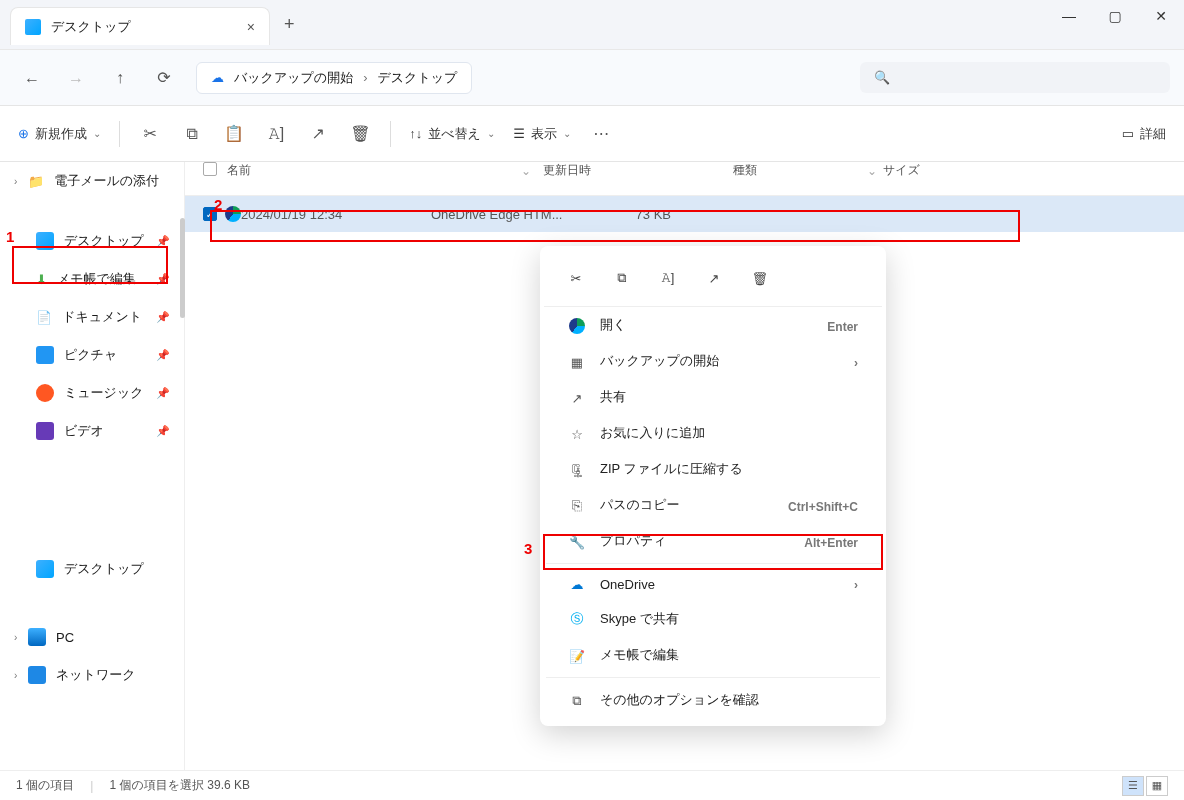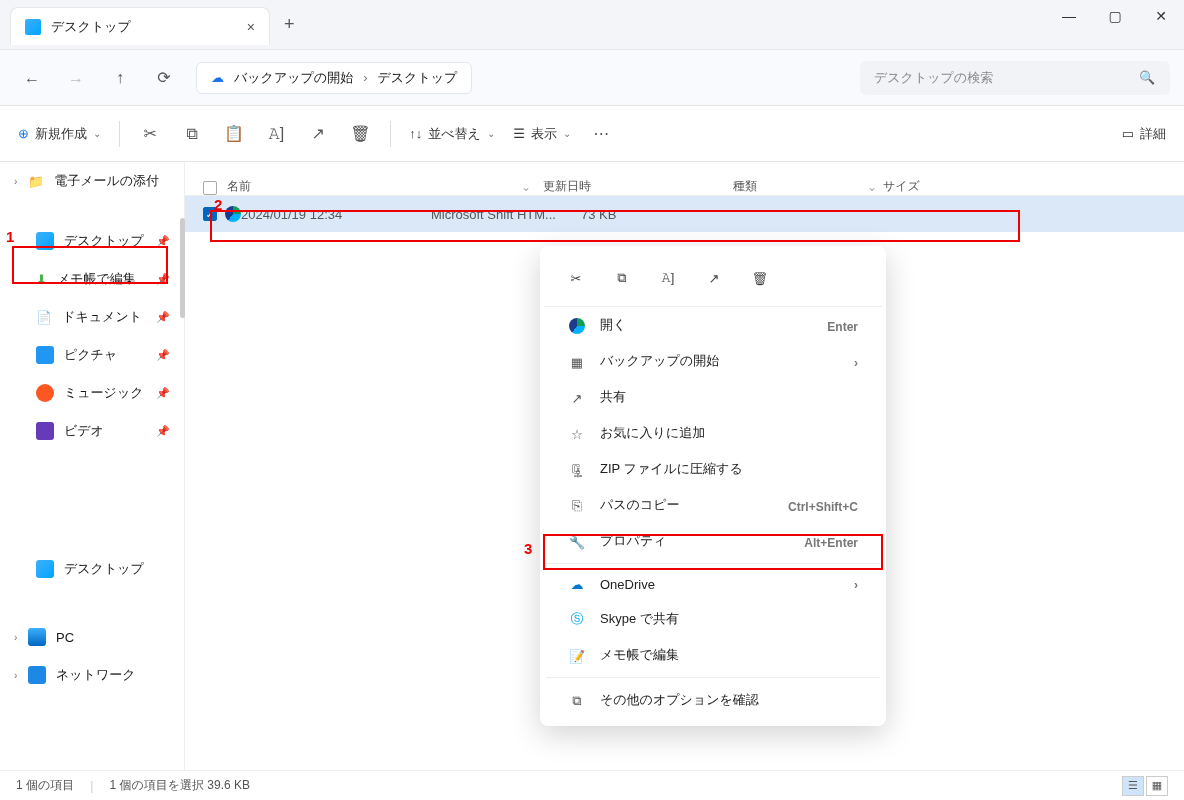--- a/index.html
+++ b/index.html
@@ -21,21 +21,21 @@
 .tbtn { display:flex; align-items:center; gap:6px; color:#333; }
 .divider { width:1px; height:26px; background:#ddd; }
 .icbtn { width:24px; height:24px; display:flex; align-items:center; justify-content:center; color:#555; font-size:16px;}
 .main { display:flex; height: calc(800px - 50px - 56px - 56px - 30px); }
 .sidebar { width:185px; border-right:1px solid #eee; position:relative; overflow:hidden;}
 .sbitem { display:flex; align-items:center; gap:10px; height:38px; padding:0 14px 0 36px; position:relative;}
 .sbitem .pin { margin-left:auto; color:#999; font-size:11px;}
 .sbitem .arr { position:absolute; left:14px; color:#777; font-size:10px;}
 .sbico { width:18px; height:18px; border-radius:3px; display:inline-block; }
 .files { flex:1; position:relative; }
-.colhead { display:flex; align-items:flex-end; height:34px; border-bottom:1px solid #eee; padding-left:18px; color:#555; font-size:12px;}
+.colhead { display:flex; align-items:flex-start; height:34px; border-bottom:1px solid #eee; padding-left:18px; color:#555; font-size:12px;}
 .colhead .col { display:flex; align-items:center; gap:6px; }
 .row { display:flex; align-items:center; height:36px; padding-left:18px; }
 .row.sel { background:#dbe8f7; }
 .row .ck { width:14px; height:14px; border:1px solid #777; border-radius:2px; margin-right:8px; display:flex; align-items:center; justify-content:center; font-size:10px;}
 .row .ck.checked { background:#0067c0; border-color:#0067c0; color:#fff;}
 .redbox { border:2px solid #e00; position:absolute; pointer-events:none; }
 .redlabel { color:#e00; font-weight:700; font-size:15px; position:absolute; }
 .ctxmenu { position:absolute; left:540px; top:246px; width:346px; background:#fff; border-radius:8px; box-shadow: 0 8px 30px rgba(0,0,0,0.18); padding:8px 4px; }
 .ctxbar { display:flex; gap:14px; padding:8px 16px 12px 16px; border-bottom:1px solid #eee; }
 .ctxbar .cib { width:32px; height:32px; display:flex; align-items:center; justify-content:center; border-radius:6px; color:#444;}
@@ -74,21 +74,20 @@
   <div class="navbtn" style="color:#bbb">→</div>
   <div class="navbtn">↑</div>
   <div class="navbtn">⟳</div>
   <div class="addr">
     <span class="cloud">☁</span>
     <span>バックアップの開始</span>
     <span class="chev">›</span>
     <span>デスクトップ</span>
   </div>
   <div class="search">
-    <span style="flex:1">デスクトップの検索</span>
     <span>🔍</span>
   </div>
 </div>
 
 <div class="toolbar">
   <div class="tbtn">
     <span style="color:#1a73e8">⊕</span>
     <span>新規作成</span>
     <span style="font-size:10px;color:#777">⌄</span>
   </div>
@@ -189,22 +188,22 @@
           <span style="margin-left:auto;margin-right:6px;color:#aaa">⌄</span>
         </div>
       <div class="col" style="width:100px">
           <span>サイズ</span>
         </div>
     </div>
     <div class="row sel">
       <div class="ck checked">✓</div>
       <span class="edgeico"></span>
       <span style="width:190px;color:#555">2024/01/19 12:34</span>
-      <span style="width:150px;color:#555">Microsoft Shift HTM...</span>
-      <span style="width:90px;color:#555;">73 KB</span>
+      <span style="width:150px;color:#555">OneDrive Edge HTM...</span>
+      <span style="width:90px;color:#555;text-align:right">73 KB</span>
     </div>
   </div>
 </div>
 
 <div class="scrollthumb"></div>
 
 <div class="ctxmenu">
   <div class="ctxbar">
     <div class="cib">✂</div>
     <div class="cib">⧉</div>

